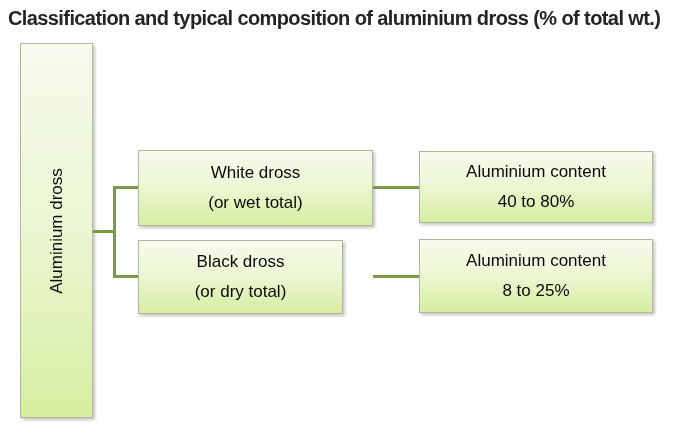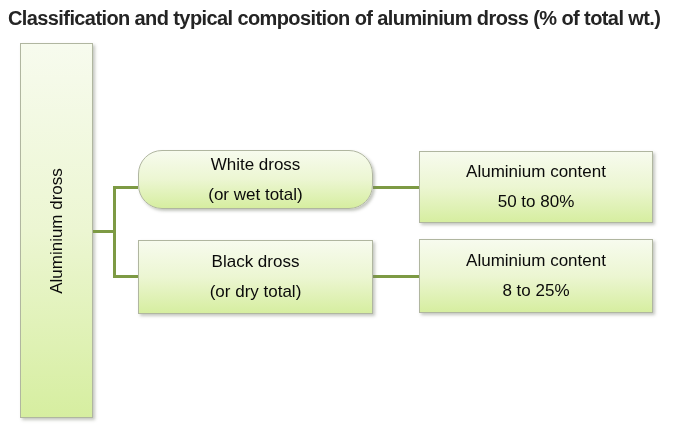--- a/index.html
+++ b/index.html
@@ -48,22 +48,22 @@
   .vtext {
     transform: rotate(-90deg);
     white-space: nowrap;
     font-size: 17px;
     color: #0a0a0a;
   }
   .branch-box {
     font-size: 17px;
     line-height: 30px;
   }
-  .box-white { left: 138px; top: 150px; width: 235px; height: 59px; border-radius: 24px; }
-  .box-black { left: 138px; top: 240px; width: 235px; height: 74px; }
+  .box-white { left: 138px; top: 150px; width: 235px; height: 76px; }
+  .box-black { left: 138px; top: 240px; width: 205px; height: 74px; }
   .box-content-1 { left: 419px; top: 151px; width: 234px; height: 72px; }
   .box-content-2 { left: 419px; top: 239px; width: 234px; height: 74px; }
   .conn {
     position: absolute;
     background: #7d9a44;
   }
   .conn-root-h   { left: 93px;  top: 230px; width: 22px; height: 3px; }
   .conn-vert     { left: 113px; top: 186px; width: 3px;  height: 92px; }
   .conn-stub-top { left: 113px; top: 186px; width: 25px; height: 3px; }
   .conn-stub-bot { left: 113px; top: 275px; width: 25px; height: 3px; }
@@ -94,21 +94,21 @@
     <span class="line">(or wet total)</span>
   </div>
 
   <div class="gbox branch-box box-black">
     <span class="line">Black dross</span>
     <span class="line">(or dry total)</span>
   </div>
 
   <div class="gbox branch-box box-content-1">
     <span class="line">Aluminium content</span>
-    <span class="line">50 to 80%</span>
+    <span class="line">40 to 80%</span>
   </div>
 
   <div class="gbox branch-box box-content-2">
     <span class="line">Aluminium content</span>
     <span class="line">8 to 25%</span>
   </div>
 
 </div>
 
 </body></html>

